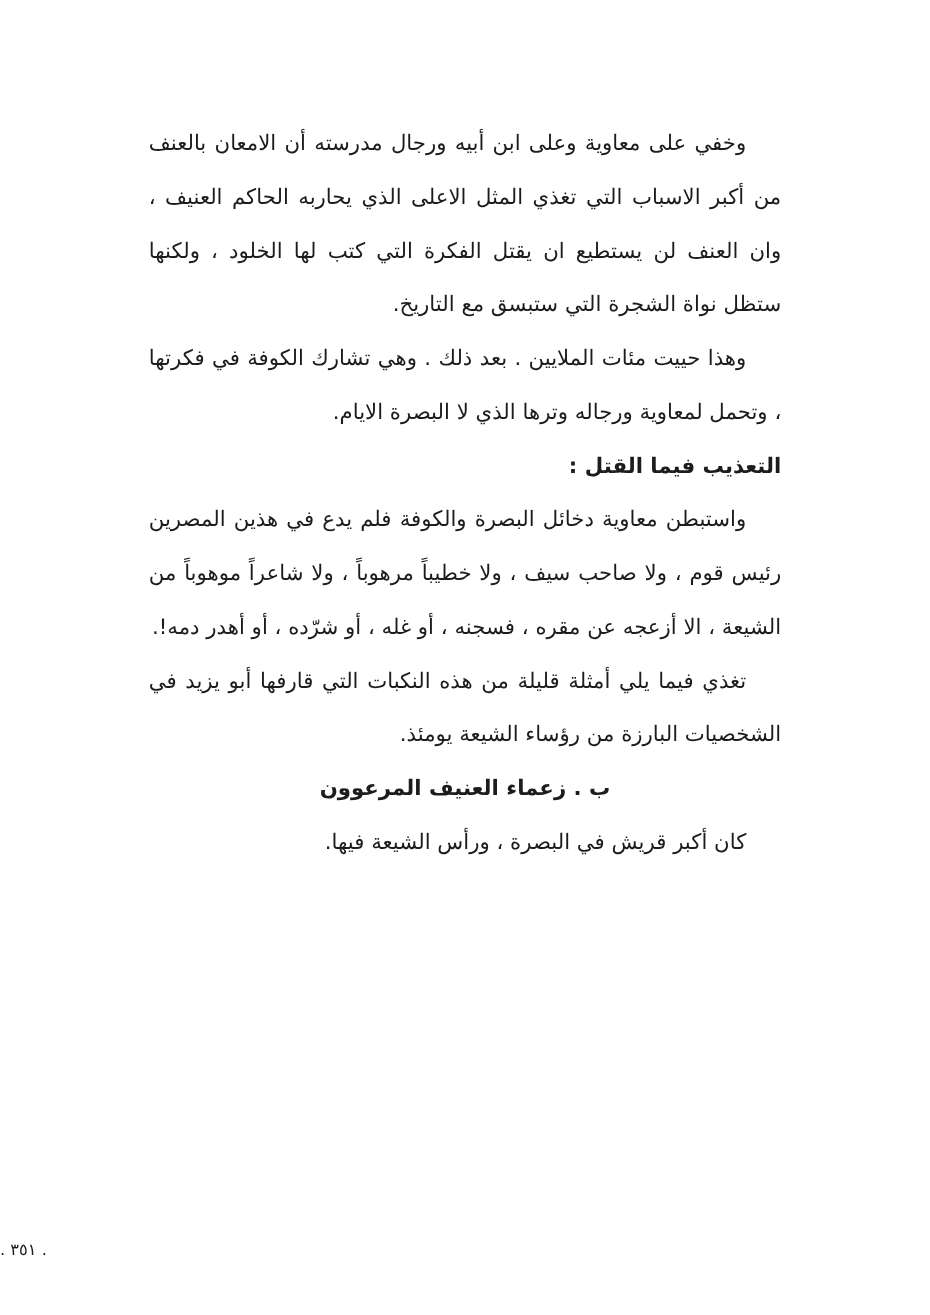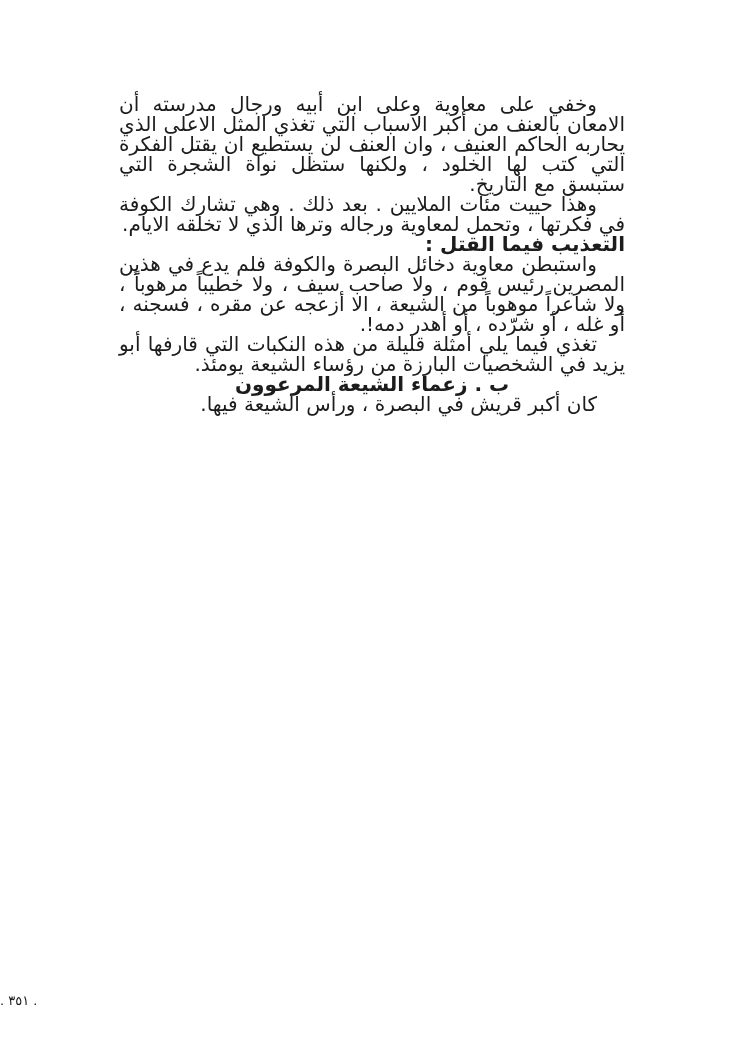--- a/index.html
+++ b/index.html
@@ -16,22 +16,22 @@
     font-family: "DejaVu Sans", "Liberation Sans", sans-serif;
     color: #1c1c1c;
   }
   .text-block {
     position: absolute;
     top: 94px;
     left: 119px;
     width: 506px;
     direction: rtl;
     text-align: justify;
-    font-size: 20px;
-    line-height: 20px;
+    font-size: 17px;
+    line-height: 43px;
   }
   .para {
     margin: 0;
     text-indent: 28px; 
   }
   .heading {
     margin: 0;
     font-weight: bold;
     text-align: right;
     text-indent: 0;
@@ -58,21 +58,21 @@
     direction: rtl;
     color: #1c1c1c;
   }
 </style>
 </head>
 <body>
 
 <div class="page">
   <div class="text-block" dir="rtl">
     <p class="para">وخفي على معاوية وعلى ابن أبيه ورجال مدرسته أن الامعان بالعنف من أكبر الاسباب التي تغذي المثل الاعلى الذي يحاربه الحاكم العنيف ، وان العنف لن يستطيع ان يقتل الفكرة التي كتب لها الخلود ، ولكنها ستظل نواة الشجرة التي ستبسق مع التاريخ.</p>
-    <p class="para">وهذا حييت مئات الملايين . بعد ذلك . وهي تشارك الكوفة في فكرتها ، وتحمل لمعاوية ورجاله وترها الذي لا تخلقه الايام.</p>
+    <p class="para">وهذا حييت مئات الملايين . بعد ذلك . وهي تشارك الكوفة في فكرتها ، وتحمل لمعاوية ورجاله وترها الذي لا البصرة الايام.</p>
     <p class="heading">التعذيب فيما القتل :</p>
     <p class="para">واستبطن معاوية دخائل البصرة والكوفة فلم يدع في هذين المصرين رئيس قوم ، ولا صاحب سيف ، ولا خطيباً مرهوباً ، ولا شاعراً موهوباً من الشيعة ، الا أزعجه عن مقره ، فسجنه ، أو غله ، أو شرّده ، أو أهدر دمه!.</p>
     <p class="para">تغذي فيما يلي أمثلة قليلة من هذه النكبات التي قارفها أبو يزيد في الشخصيات البارزة من رؤساء الشيعة يومئذ.</p>
-    <p class="center-heading">ب . زعماء الشيعة المرعوون</p>
+    <p class="center-heading">ب . زعماء العنيف المرعوون</p>
     <p class="para">كان أكبر قريش في البصرة ، ورأس الشيعة فيها.</p>
   </div>
   <div class="page-number">. ٣٥١ .</div>
 </div>
 
 </body></html>

